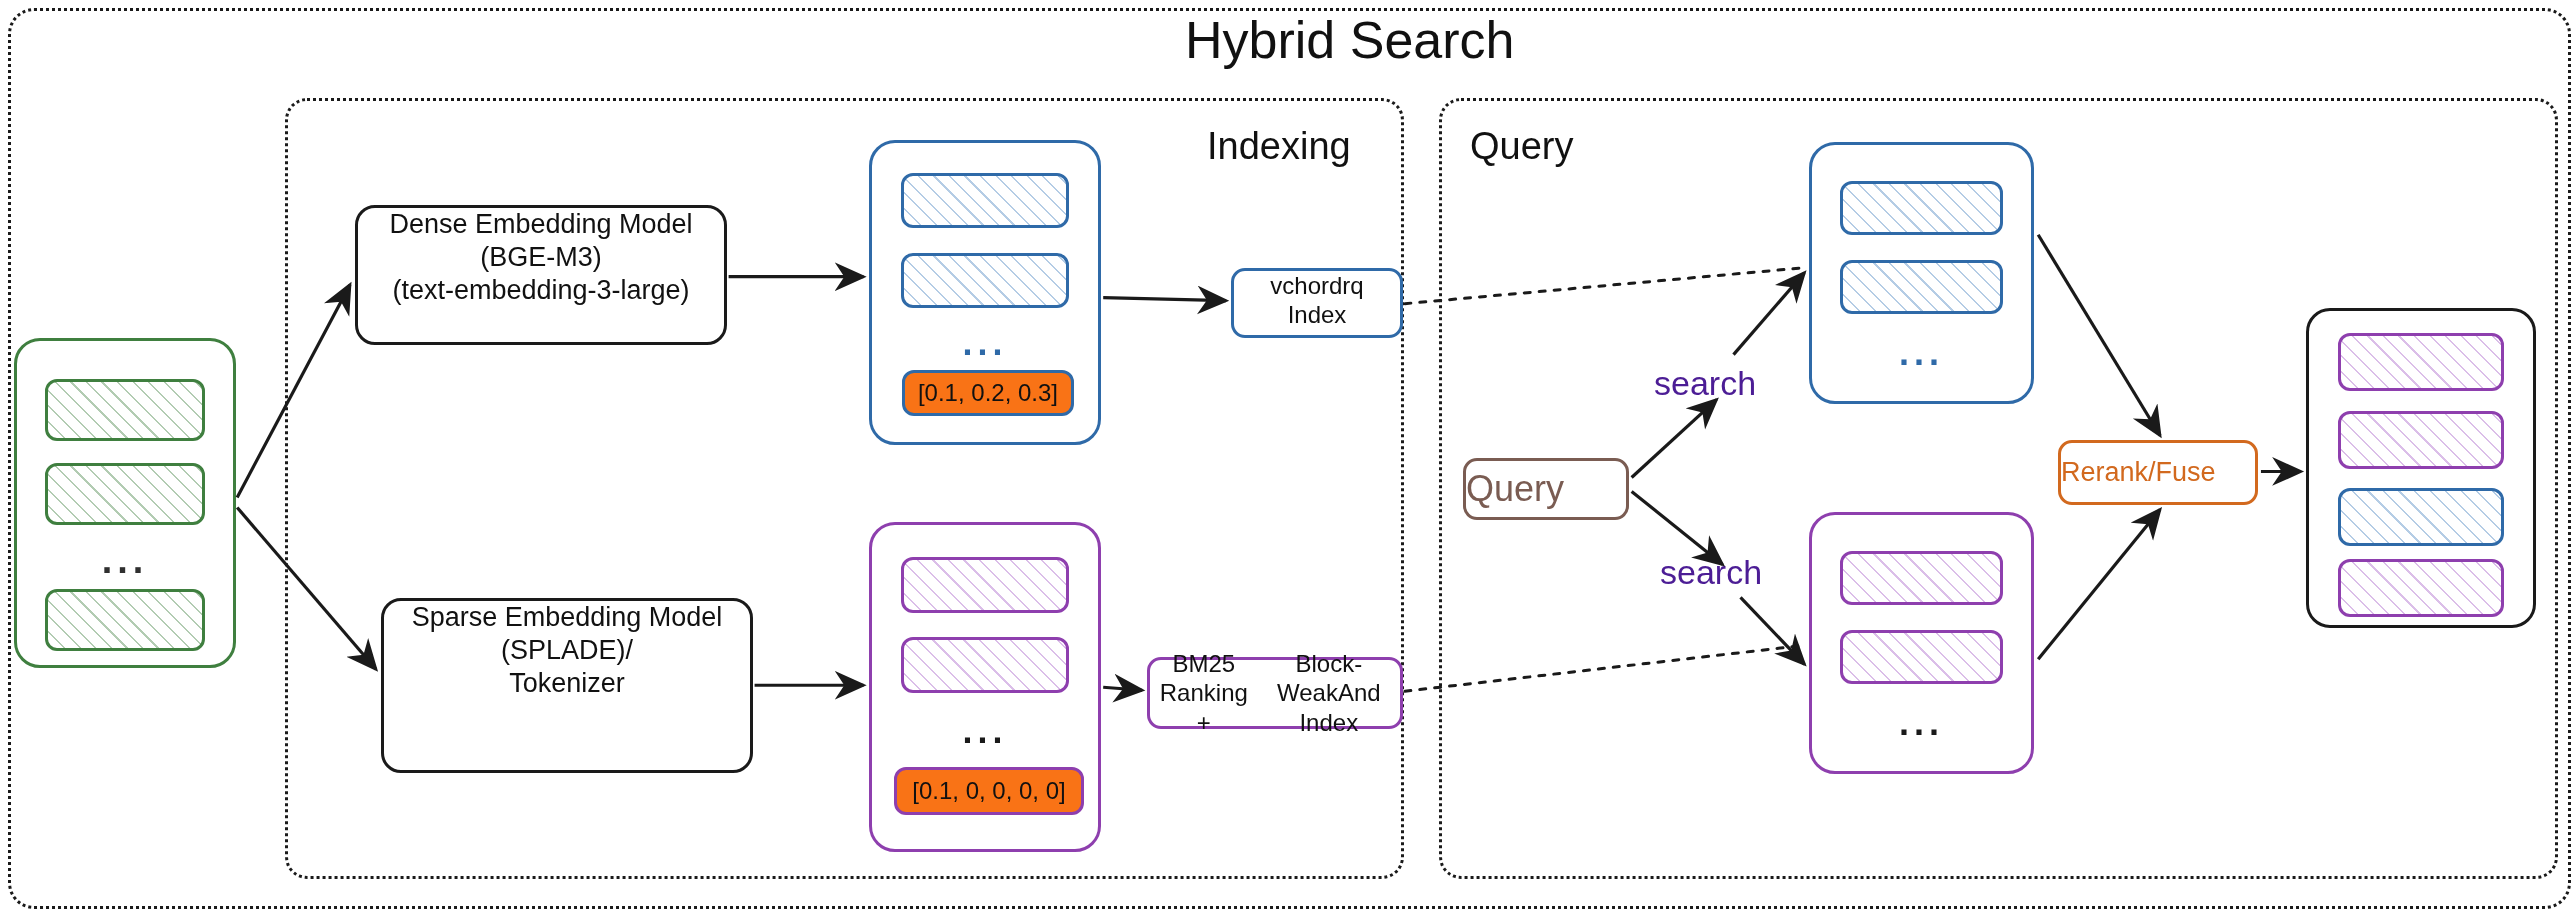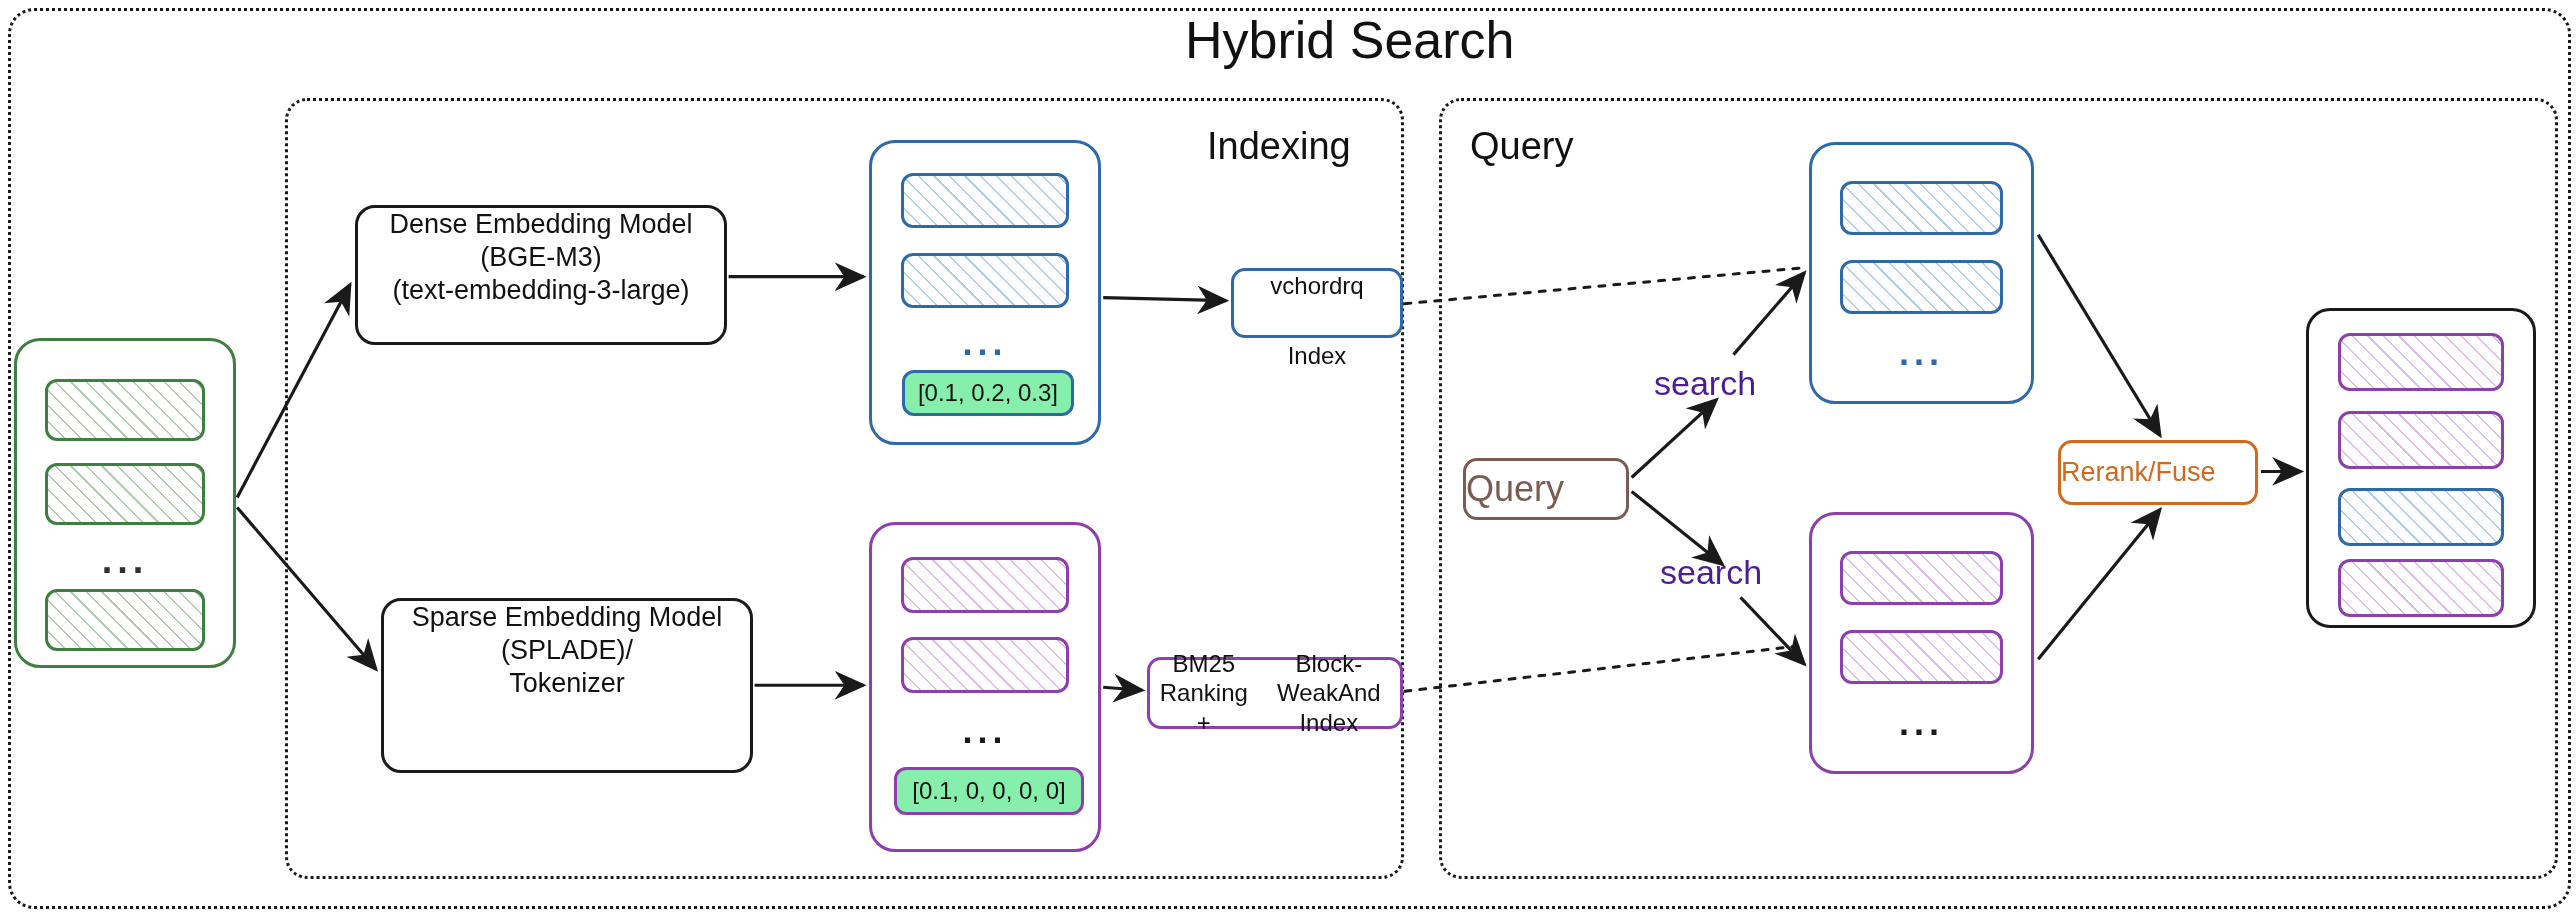--- a/index.html
+++ b/index.html
@@ -102,21 +102,21 @@
   .ellipsis.blue   { color: #2f6aa8; }
   .ellipsis.purple { color: #1a1a1a; }
 
   .vecchip {
     position: absolute;
     box-sizing: border-box;
     border-radius: 12px;
     display: flex;
     align-items: center;
     justify-content: center;
-    background: #86efac;
+    background: #f97316;
     color: #111111;
     white-space: nowrap;
   }
   .vecchip.blue   { border: 3px solid #2f6aa8; }
   .vecchip.purple { border: 3px solid #8e3fae; }
 
   
   #wires {
     position: absolute;
     left: 0; top: 0;
@@ -172,21 +172,21 @@
     <div class="vecchip blue" style="left:30px; top:227px; width:172px; height:46px; font-size:24px;">[0.1, 0.2, 0.3]</div>
   </div>
 
   <div class="stack purple" style="left:869px; top:522px; width:232px; height:330px;">
     <div class="chip purple" style="top:32px; height:56px;"></div>
     <div class="chip purple" style="top:112px; height:56px;"></div>
     <div class="ellipsis purple" style="top:188px; font-size:36px;">...</div>
     <div class="vecchip purple" style="left:22px; top:242px; width:190px; height:48px; font-size:24px;">[0.1, 0, 0, 0, 0]</div>
   </div>
 
-  <div class="node" style="left:1231px; top:268px; width:172px; height:70px; border-color:#2f6aa8; border-radius:14px; font-size:24px; flex-direction:column;gap:41px;">
+  <div class="node" style="left:1231px; top:268px; width:172px; height:70px; border-color:#2f6aa8; border-radius:14px; font-size:24px; flex-direction:column;">
     <span>vchordrq</span>
     <span>Index</span>
   </div>
 
   <div class="node" style="left:1147px; top:657px; width:256px; height:72px; border-color:#8e3fae; border-radius:14px; font-size:24px; flex-direction:row;">
     <span>BM25 Ranking +</span>
     <span>Block-WeakAnd Index</span>
   </div>
 
   <div class="node" style="left:1463px; top:458px; width:166px; height:62px; border-color:#7a5c52; border-radius:14px; color:#7a5c52; font-size:36px;">

